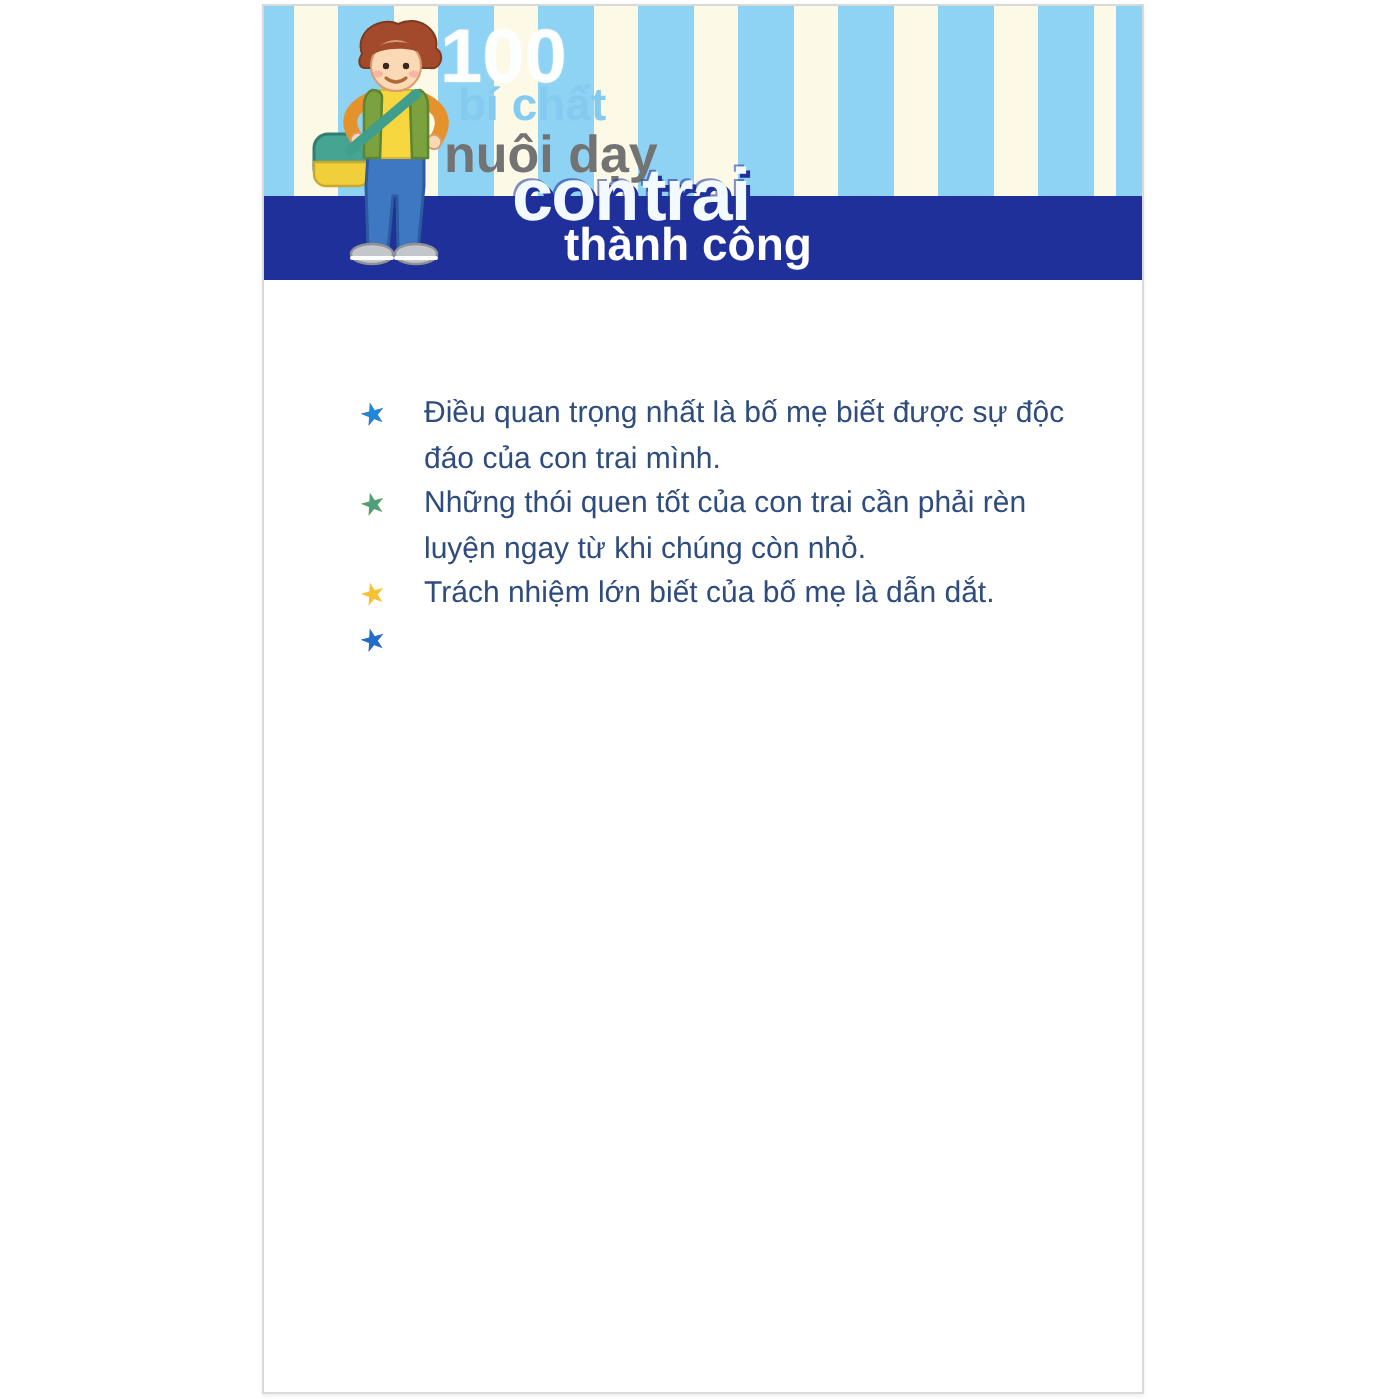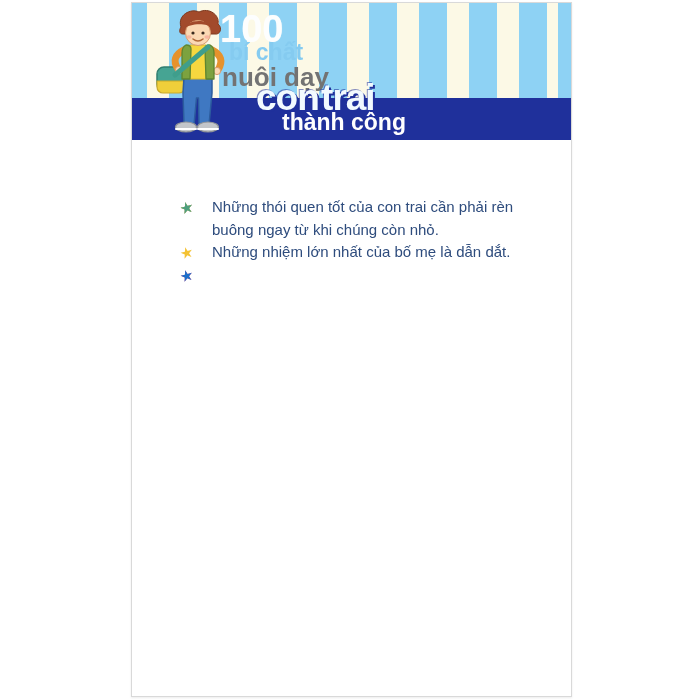--- a/index.html
+++ b/index.html
@@ -176,34 +176,35 @@
     </div>
 
     <div class="bullets">
 
         <div class="bullet">
           <span class="star" style="color: rgb(244, 92, 156);">★</span>
         </div>
 
         <div class="bullet">
           <span class="star" style="color: rgb(30, 136, 216);">★</span>
+          <span>Điều quan trọng nhất là bố mẹ biết được sự độc đáo của con trai mình.</span>
         </div>
 
         <div class="bullet">
           <span class="star" style="color: rgb(252, 235, 79);">★</span>
         </div>
 
         <div class="bullet">
           <span class="star" style="color: rgb(77, 159, 126);">★</span>
-          <span>Những thói quen tốt của con trai cần phải rèn buông ngay từ khi chúng còn nhỏ.</span>
+          <span>Những thói quen tốt của con trai cần phải rèn luyện ngay từ khi chúng còn nhỏ.</span>
         </div>
 
         <div class="bullet">
           <span class="star" style="color: rgb(244, 194, 51);">★</span>
-          <span>Những nhiệm lớn nhất của bố mẹ là dẫn dắt.</span>
+          <span>Trách nhiệm lớn biết của bố mẹ là dẫn dắt.</span>
         </div>
 
         <div class="bullet">
           <span class="star" style="color: rgb(242, 92, 134);">★</span>
         </div>
 
         <div class="bullet">
           <span class="star" style="color: rgb(29, 111, 201);">★</span>
         </div>
       </div>

